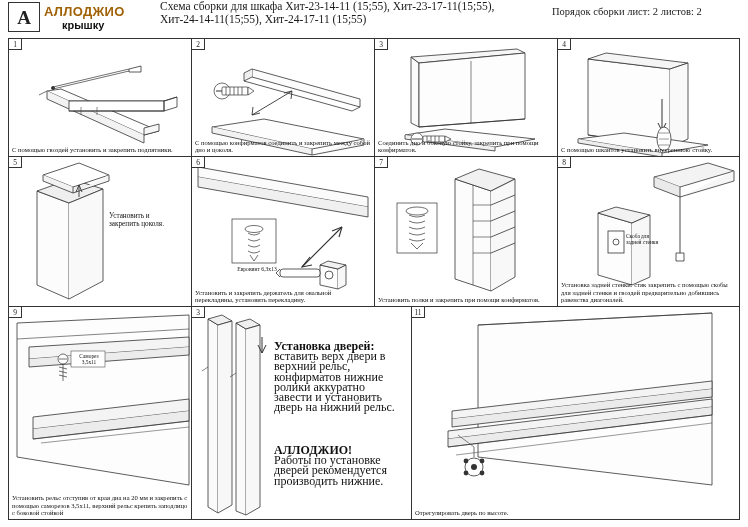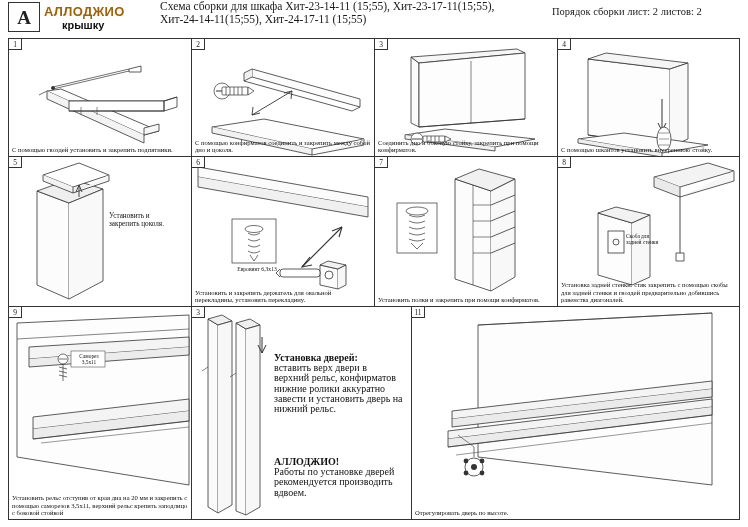--- a/index.html
+++ b/index.html
@@ -19,21 +19,21 @@
   
   .grid{position:absolute;left:8px;top:38px;width:732px;height:482px;border:1px solid #333;box-sizing:border-box;}
   .cell{position:absolute;border-right:1px solid #333;border-bottom:1px solid #333;box-sizing:border-box;overflow:hidden;}
   .cell.last-col{border-right:none;}
   .cell.last-row{border-bottom:none;}
   .num{position:absolute;left:0;top:0;width:13px;height:11px;border-right:1px solid #333;border-bottom:1px solid #333;font-size:7.5px;line-height:11px;text-align:center;box-sizing:border-box;background:#fff;z-index:6;}
   .cap{position:absolute;left:3px;right:3px;bottom:2px;font-size:6.6px;line-height:7.6px;color:#111;z-index:5;}
   .art{position:absolute;left:0;top:0;right:0;bottom:0;}
   svg{position:absolute;left:0;top:0;overflow:visible;}
   .note{position:absolute;font-size:7.2px;line-height:8.4px;color:#111;}
-  .bignote{position:absolute;font-size:10px;line-height:10.2px;color:#111;margin-top:12px;}
+  .bignote{position:absolute;font-size:12px;line-height:10.2px;color:#111;}
   .bold{font-weight:bold;}
 </style>
 </head>
 <body>
 
 <div id="page">
 
   <div class="header">
     <div class="logo-box">
       <span class="logo-glyph">A</span>
@@ -297,21 +297,21 @@
             <path d="M16 60 L10 64 M44 66 L38 70" stroke-width="0.6"></path>
           </g>
         </svg>
       </div>
       <div class="bignote" style="left:82px;top:34px;width:130px;">
         <div class="bold">Установка дверей:</div>
         <div>вставить верх двери в верхний рельс, конфирматов нижние ролики аккуратно завести и установить дверь на нижний рельс.</div>
       </div>
       <div class="bignote" style="left:82px;top:138px;width:130px;">
         <div class="bold">АЛЛОДЖИО!</div>
-        <div>Работы по установке дверей рекомендуется производить вдвоем.</div>
+        <div>Работы по установке дверей рекомендуется производить нижние.</div>
       </div>
       <div class="cap"></div>
     </div>
 
     <div class="cell last-col last-row" style="left:403px;top:268px;width:327px;height:212px;">
       <div class="num">11</div>
       <div class="art">
         <svg width="327" height="212" viewBox="0 0 327 212">
           <g fill="none" stroke="#333" stroke-width="0.8">
             <path d="M66 18 L66 150 L300 178 L300 6 Z" fill="#fdfdfd"></path>

